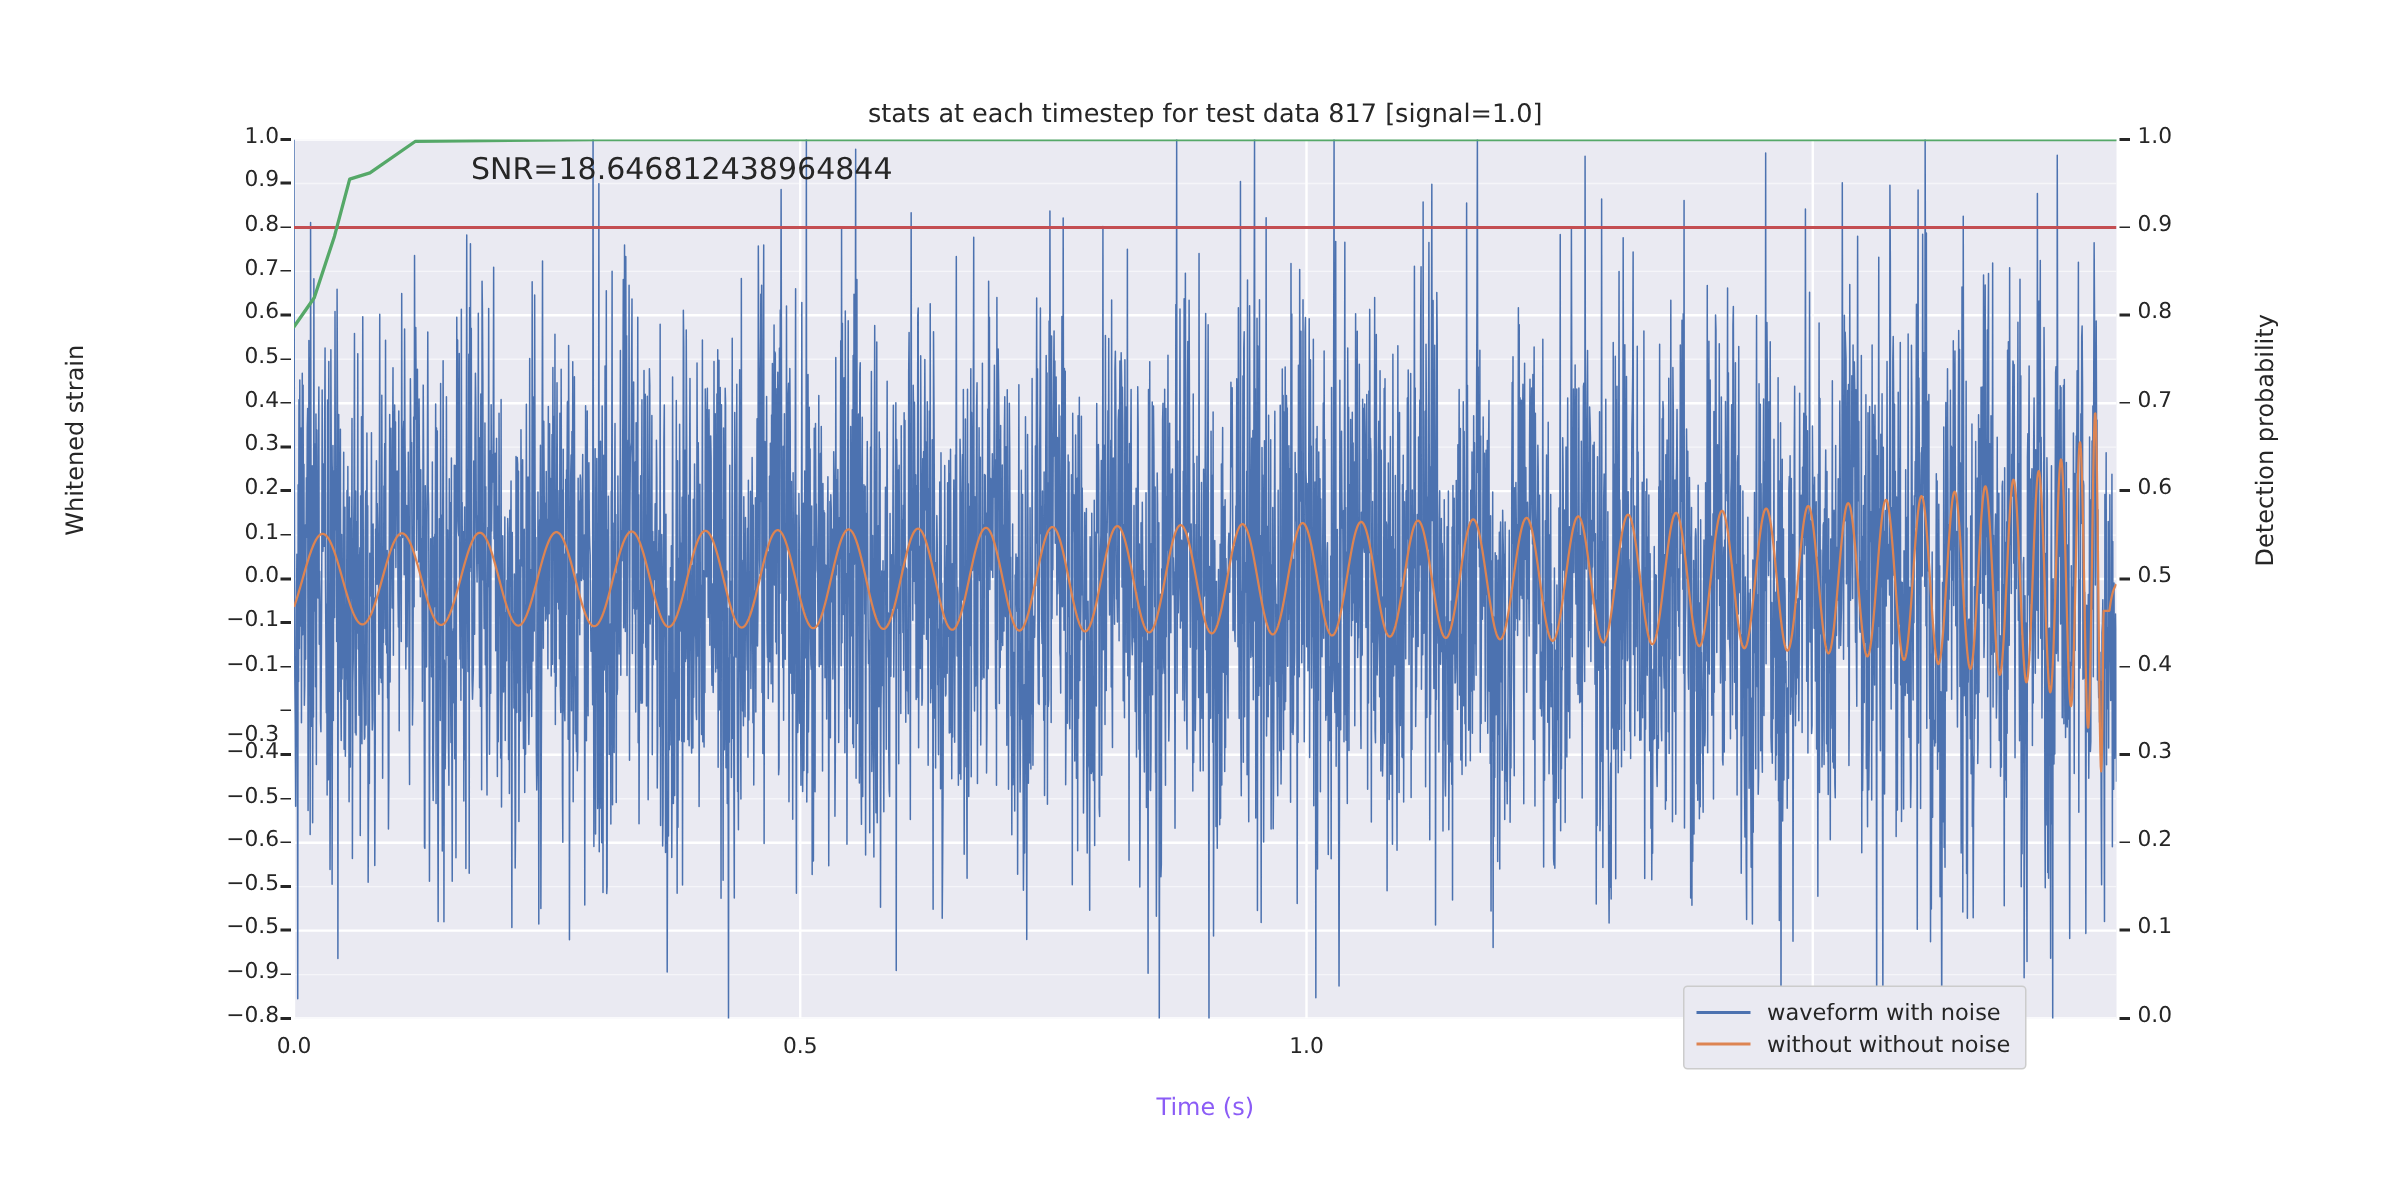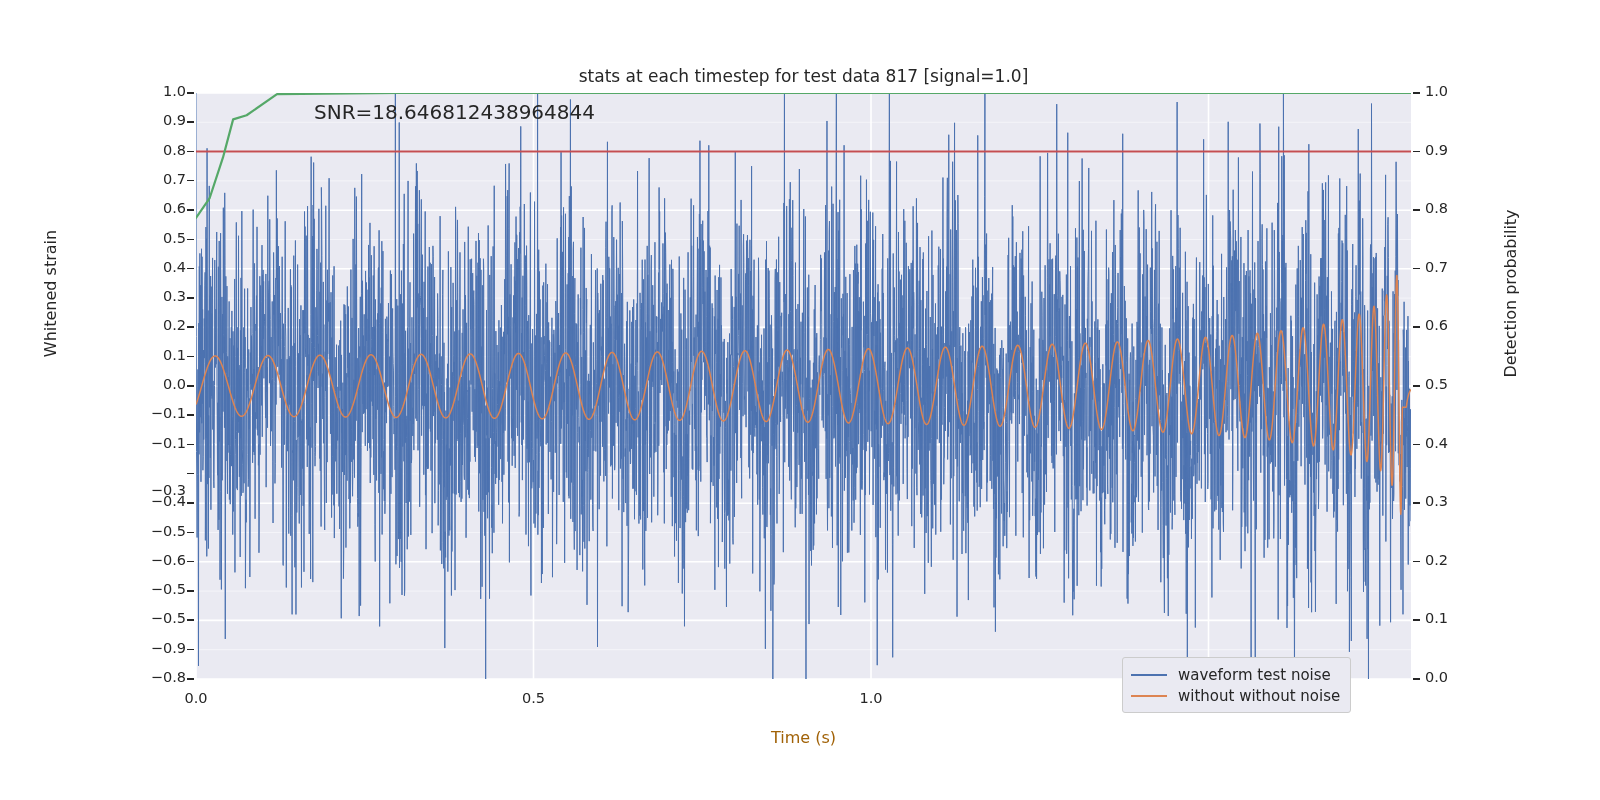--- a/index.html
+++ b/index.html
@@ -6,21 +6,21 @@
   body{width:1600px;height:800px;font-family:"DejaVu Sans",sans-serif;overflow:hidden;}
   #root{position:relative;width:1600px;height:800px;background:#ffffff;}
 
   
   .chart-title{
     position:absolute;left:196px;top:66px;width:1215px;
     text-align:center;font-size:17px;color:#262626;
   }
   .xlabel{
     position:absolute;left:196px;top:728px;width:1215px;
-    text-align:center;font-size:16px;color:#a16207;
+    text-align:center;font-size:16px;color:#8b5cf6;
   }
   .ylabel-left{
     position:absolute;left:-60px;top:284px;width:220px;
     text-align:center;font-size:16px;color:#262626;
     transform:rotate(-90deg);transform-origin:center center;
   }
   .ylabel-right{
     position:absolute;left:1400px;top:284px;width:220px;
     text-align:center;font-size:16px;color:#262626;
     transform:rotate(-90deg);transform-origin:center center;
@@ -187,21 +187,21 @@
         <line x1="0" y1="58.60000000000002" x2="1215" y2="58.60000000000002" stroke="#c44e52" stroke-width="2"></line>
         <path d="M0.00 124.82L13.50 105.48L27.00 64.46L37.13 26.37L50.63 22.27L81.00 1.17L202.50 0.00L540.00 0.00L877.50 0.00L1215.00 0.00" fill="none" stroke="#55a868" stroke-width="2.2" stroke-linejoin="round" stroke-linecap="round"></path>
       </svg>
   </div>
 
   <div class="snr-annot">SNR=18.646812438964844</div>
 
   <div class="legend">
     <div class="legend-row">
       <span class="legend-swatch" id="lsw0" style="border-top-color: rgb(76, 114, 176);"></span>
-      <span class="legend-text">waveform test noise</span>
+      <span class="legend-text">waveform with noise</span>
     </div>
     <div class="legend-row">
       <span class="legend-swatch" id="lsw1" style="border-top-color: rgb(221, 132, 82);"></span>
       <span class="legend-text">without without noise</span>
     </div>
   </div>
 
 </div>
 
 </body></html>

